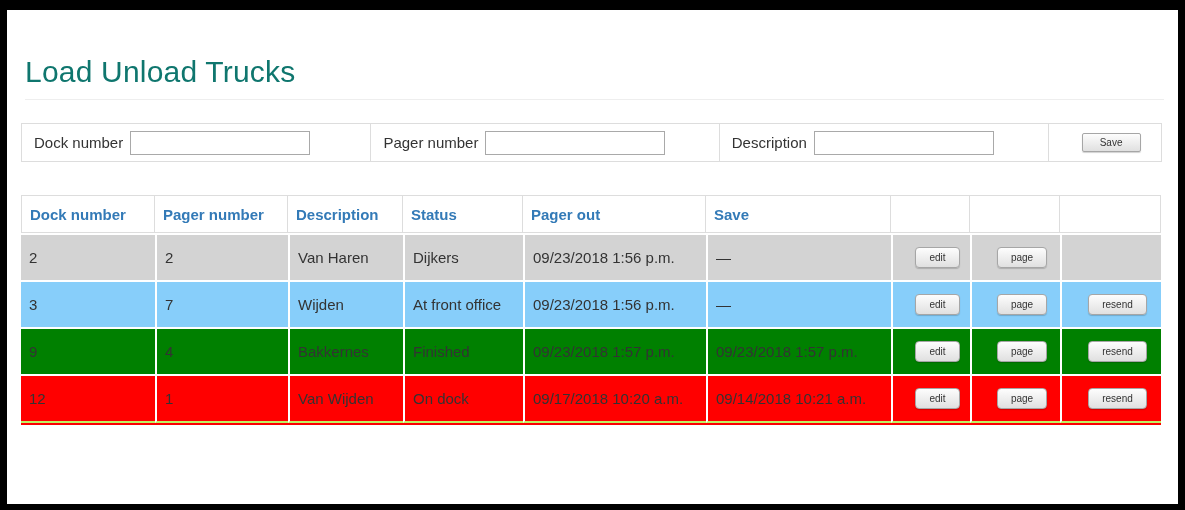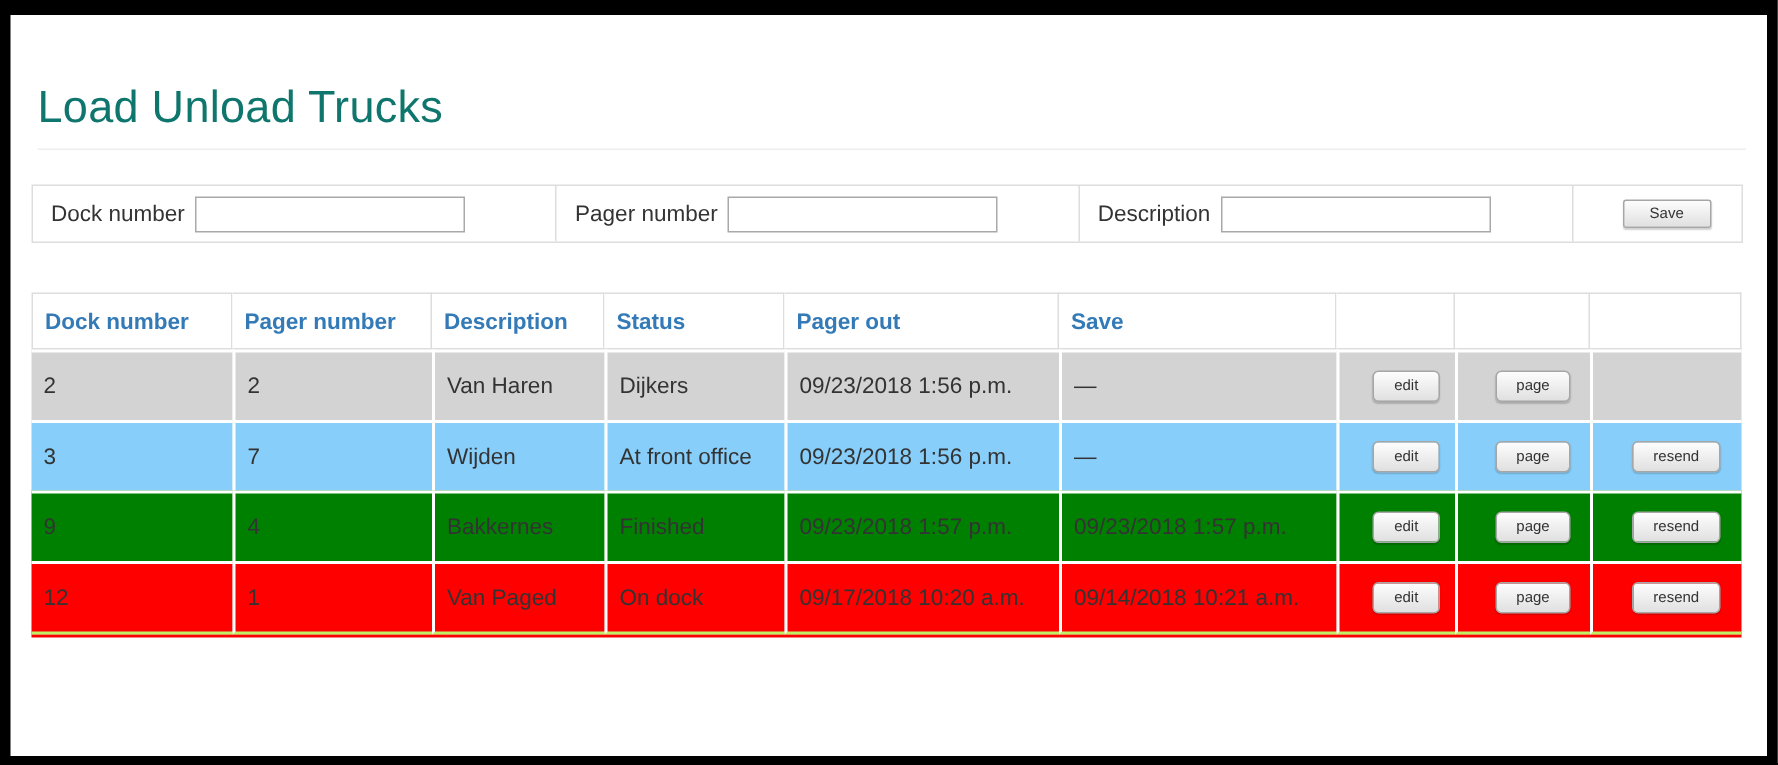--- a/index.html
+++ b/index.html
@@ -193,21 +193,21 @@
             <td>Finished</td>
             <td>09/23/2018 1:57 p.m.</td>
             <td>09/23/2018 1:57 p.m.</td>
             <td class="action-cell"><button class="btn">edit</button></td>
             <td class="action-cell"><button class="btn">page</button></td>
             <td class="action-cell"><button class="btn">resend</button></td>
           </tr>
           <tr style="background: rgb(255, 0, 0);">
             <td>12</td>
             <td>1</td>
-            <td>Van Paged</td>
+            <td>Van Wijden</td>
             <td>On dock</td>
             <td>09/17/2018 10:20 a.m.</td>
             <td>09/14/2018 10:21 a.m.</td>
             <td class="action-cell"><button class="btn">edit</button></td>
             <td class="action-cell"><button class="btn">page</button></td>
             <td class="action-cell"><button class="btn">resend</button></td>
           </tr>
         </tbody>
     </table>
 

